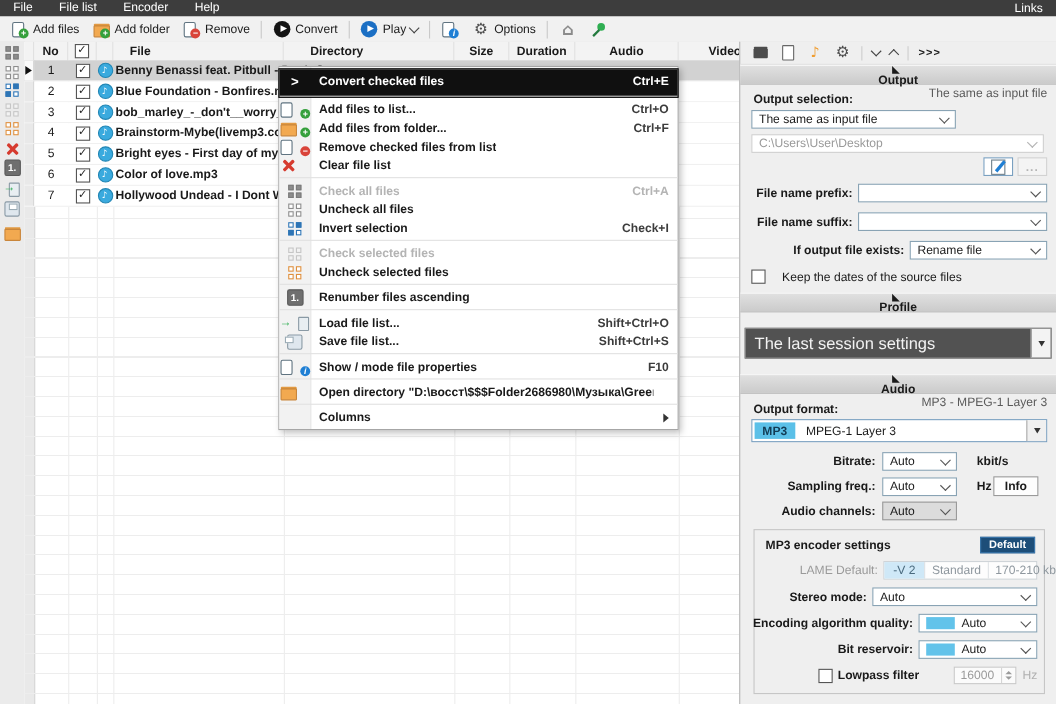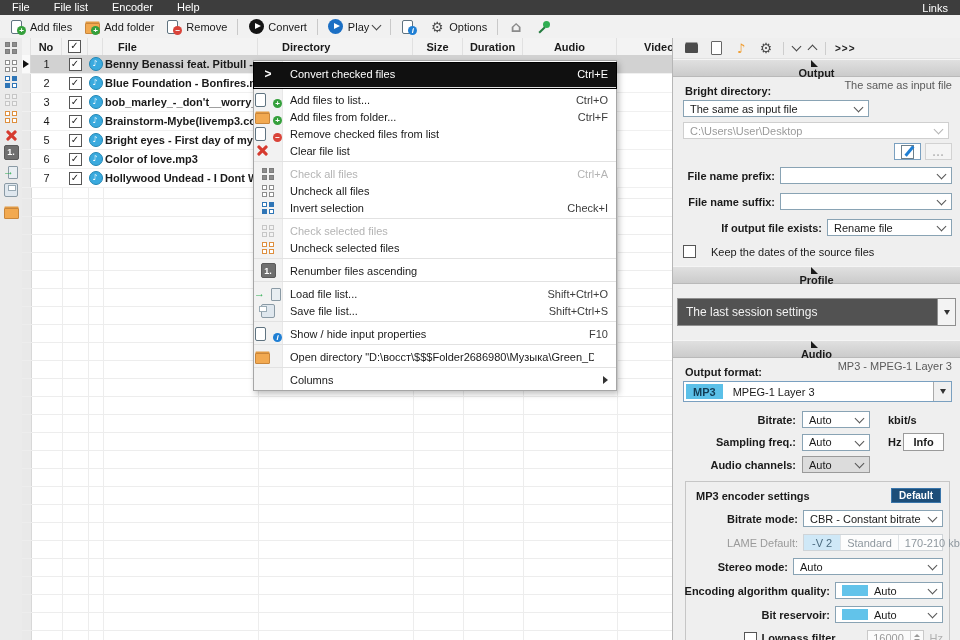--- a/index.html
+++ b/index.html
@@ -98,21 +98,21 @@
   .frow.selected .gut::before{content:"";border-left:6px solid #111;border-top:4px solid transparent;border-bottom:4px solid transparent;}
   .frow .no{width:31px;flex:none;justify-content:center;}
   .frow .chk{width:26px;flex:none;justify-content:center;}
   .frow .fic{width:15px;flex:none;justify-content:center;}
   .frow .fname{flex:1;font-weight:bold;white-space:nowrap;overflow:hidden;padding-left:2px;}
   .cb{width:11px;height:11px;border:1px solid #555;background:#fff;display:inline-flex;align-items:center;
       justify-content:center;font-size:10px;line-height:10px;color:#222;flex:none;}
   .cb.checked::before{content:"✓";margin-top:-1px;}
   
   .cmenu{position:absolute;left:253px;top:60px;width:362px;background:#fff;border:1px solid #a6a6a6;
-         box-shadow:2px 3px 6px rgba(0,0,0,.25);padding:2px 0;z-index:10;}
+         box-shadow:2px 3px 6px rgba(0,0,0,.25);padding:2px 0;z-index:10;font-weight:bold;}
   .cmenu::before{content:"";position:absolute;left:0;top:0;bottom:0;width:28px;background:#f2f2f2;border-right:1px solid #e8e8e8;}
   .mi{position:relative;display:flex;align-items:center;height:17px;padding-right:8px;z-index:1;}
   .mi .mic{width:28px;justify-content:center;}
   .mi .mil{white-space:nowrap;overflow:hidden;padding-left:8px;}
   .mi .mis{margin-left:auto;padding-left:14px;color:#3c3c3c;}
   .mi .sub{width:0;display:flex;justify-content:flex-end;}
   .mi .sub.has-sub{width:10px;}
   .mi .sub.has-sub::before{content:"";border-left:5px solid #333;border-top:4px solid transparent;border-bottom:4px solid transparent;}
   .mi.sep-after{border-bottom:1px solid #e2e2e2;margin-bottom:3px;padding-bottom:2px;}
   .mi.highlighted{background:#101010;color:#fff;height:22px;outline:1px solid #000;}
@@ -139,21 +139,21 @@
   .sqbtn.dim{border-color:#d2d2d2;background:#f4f4f4;color:#b5b5b5;font-weight:bold;letter-spacing:1px;}
   .editglyph{position:relative;width:11px;height:12px;background:#fff;border:1.2px solid #6d7f8a;}
   .editglyph::after{content:"";position:absolute;width:2.5px;height:12px;background:#1f7fd4;transform:rotate(40deg);left:6px;top:-1px;}
   .prow{display:flex;align-items:center;margin-top:7px;}
   .prow .rlabel{flex:1;text-align:right;font-weight:bold;padding-right:5px;white-space:nowrap;}
   .w172{width:172px;flex:none;} .w125{width:125px;flex:none;} .w68{width:68px;flex:none;}
   .w140{width:140px;flex:none;} .w150{width:150px;flex:none;} .w108{width:108px;flex:none;}
   .chkrow{display:flex;align-items:center;gap:15px;margin-top:9px;}
   .chkrow .cb{background:#fff;}
   .profile-sel{margin:14px 4px 14px 4px;height:26px;background:#525252;border:1px solid #8f8f8f;display:flex;align-items:stretch;}
-  .profile-sel .ptxt{flex:1;color:#f2f2f2;display:flex;align-items:center;padding-left:8px;font-size:12px;}
+  .profile-sel .ptxt{flex:1;color:#f2f2f2;display:flex;align-items:center;padding-left:8px;font-size:15px;}
   .profile-sel .pbtn{width:17px;background:#f3f3f3;border-left:1px solid #8f8f8f;display:flex;align-items:center;justify-content:center;}
   .fmt-combo{height:19px;border:1px solid #7aa0c0;background:#fff;display:flex;align-items:stretch;}
   .fmt-combo .fbadge{background:#5bc0e8;color:#123c55;font-weight:bold;display:flex;align-items:center;
        padding:0 7px;margin:2px;font-size:11px;}
   .fmt-combo .fname2{display:flex;align-items:center;padding-left:8px;flex:1;}
   .fmt-combo .pbtn{width:17px;background:#f0f0f0;border-left:1px solid #aaa;display:flex;align-items:center;justify-content:center;}
   .arow{display:flex;align-items:center;margin-top:5px;}
   .arow .albl{width:113px;text-align:right;font-weight:bold;padding-right:6px;white-space:nowrap;}
   .arow .unit{padding-left:18px;font-weight:bold;}
   .infobtn{margin-left:2px;height:16px;padding:0 9px;background:#fdfdfd;border:1px solid #9a9a9a;
@@ -411,21 +411,21 @@
         <span class="ptsep"></span>
         <span class="more3">&gt;&gt;&gt;</span>
       </div>
 
       <div class="sect-h">
         <span class="tri"></span>
         <span>Output</span>
         <span class="summ">The same as input file</span>
       </div>
       <div class="pbody">
-        <div class="plabel">Bright directory:</div>
+        <div class="plabel">Output selection:</div>
         <div class="combo" style="width:186px">
           <span>The same as input file</span>
           <span class="cbx"></span>
         </div>
         <div class="combo dim" style="width:266px;margin-top:5px">
           <span>C:\Users\User\Desktop</span>
           <span class="cbx"></span>
         </div>
         <div class="btnrow">
           <div class="sqbtn">
@@ -509,27 +509,20 @@
             <span class="cbx"></span>
           </div>
         </div>
 
         <div class="encbox">
           <div class="enc-title">
             <span>MP3 encoder settings</span>
             <span class="defbtn">Default</span>
           </div>
           <div class="erow">
-            <span class="elbl">Bitrate mode:</span>
-            <div class="combo w140">
-              <span>CBR - Constant bitrate</span>
-              <span class="cbx"></span>
-            </div>
-          </div>
-          <div class="erow">
             <span class="elbl dim">LAME Default:</span>
             <div class="lame w140">
               <span class="seg vbox">-V 2</span>
               <span class="seg">Standard</span>
               <span class="seg" style="border-right:none">170-210 kbit/s</span>
 
             </div>
           </div>
           <div class="erow">
             <span class="elbl">Stereo mode:</span>
@@ -683,21 +676,21 @@
 
       <div class="mi sep-after">
         <span class="mic ic save"></span>
         <span class="mil">Save file list...</span>
         <span class="mis">Shift+Ctrl+S</span>
         <span class="sub"></span>
       </div>
 
       <div class="mi sep-after">
         <span class="mic ic props"></span>
-        <span class="mil">Show / hide input properties</span>
+        <span class="mil">Show / mode file properties</span>
         <span class="mis">F10</span>
         <span class="sub"></span>
       </div>
 
       <div class="mi sep-after">
         <span class="mic ic folder-open"></span>
         <span class="mil">Open directory "D:\восст\$$$Folder2686980\Музыка\Green_Day\Le monde1"</span>
         <span class="mis"></span>
         <span class="sub"></span>
       </div>

